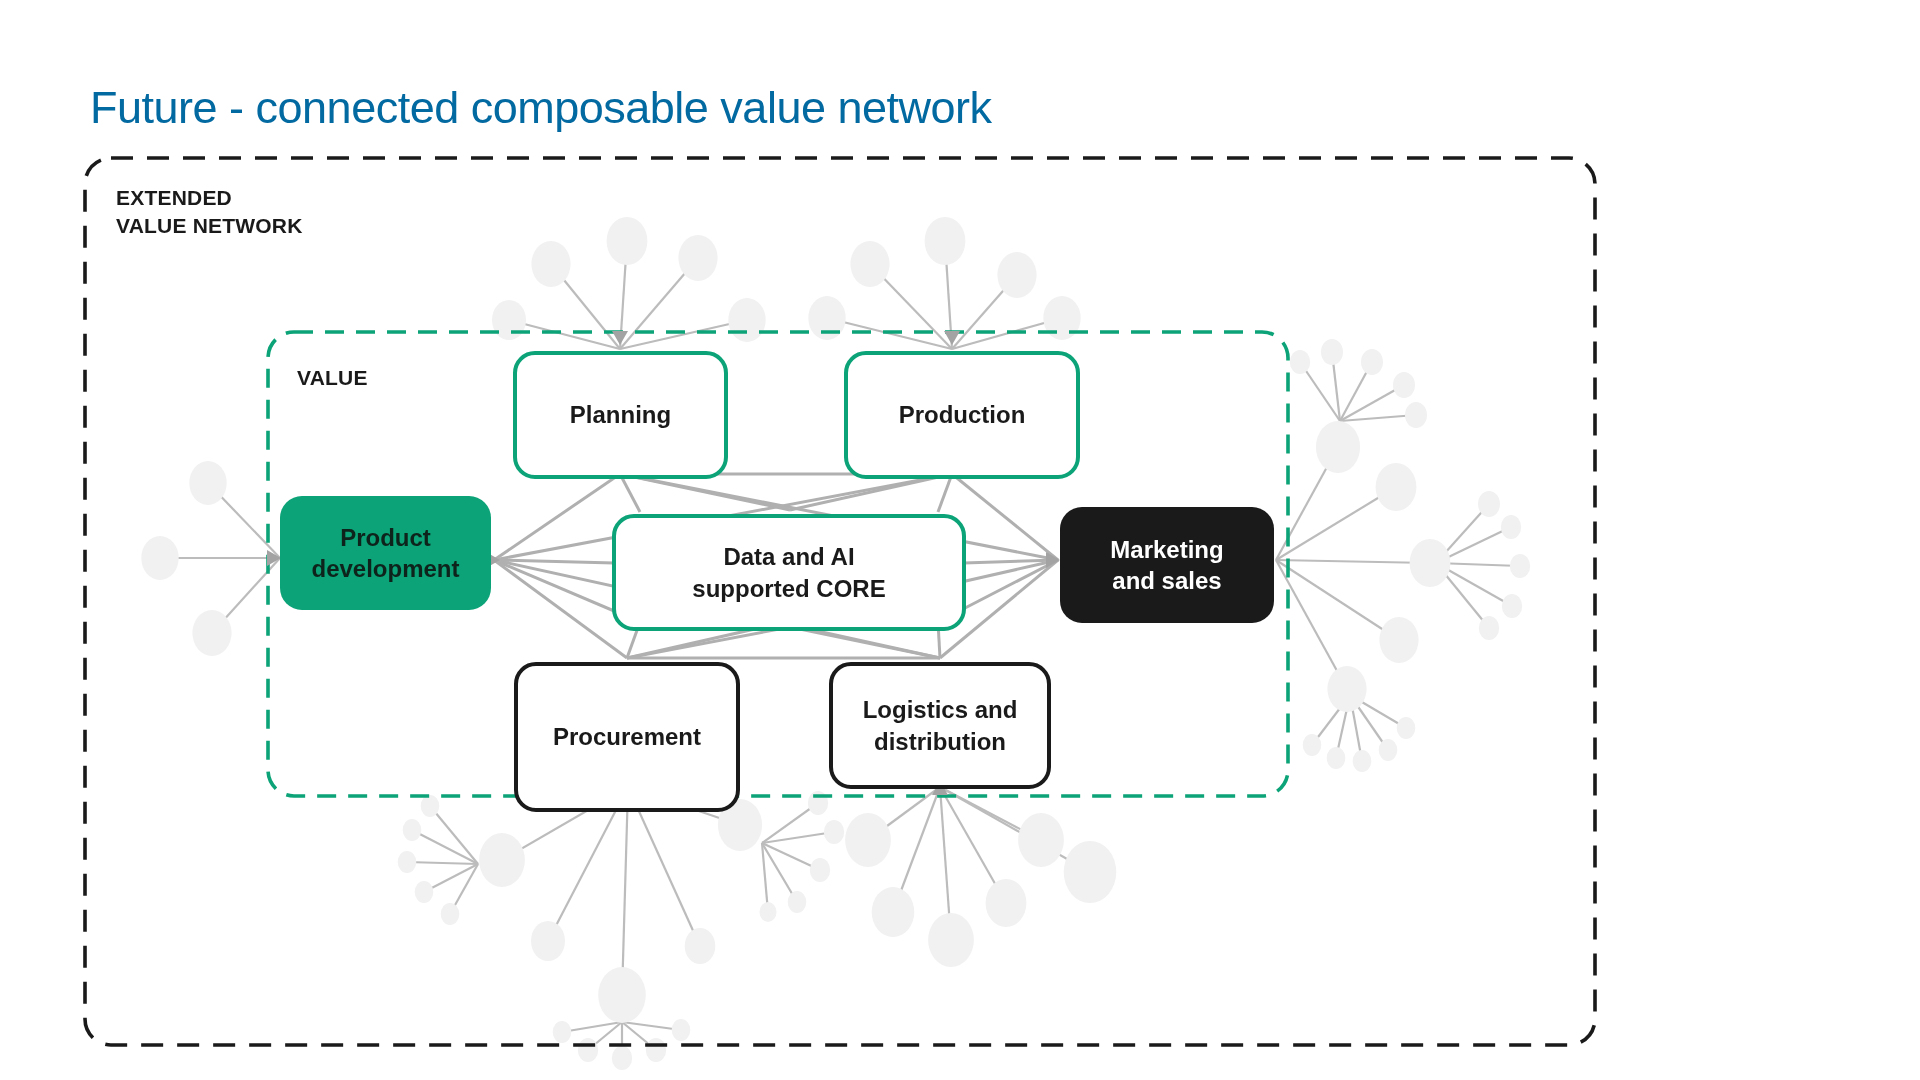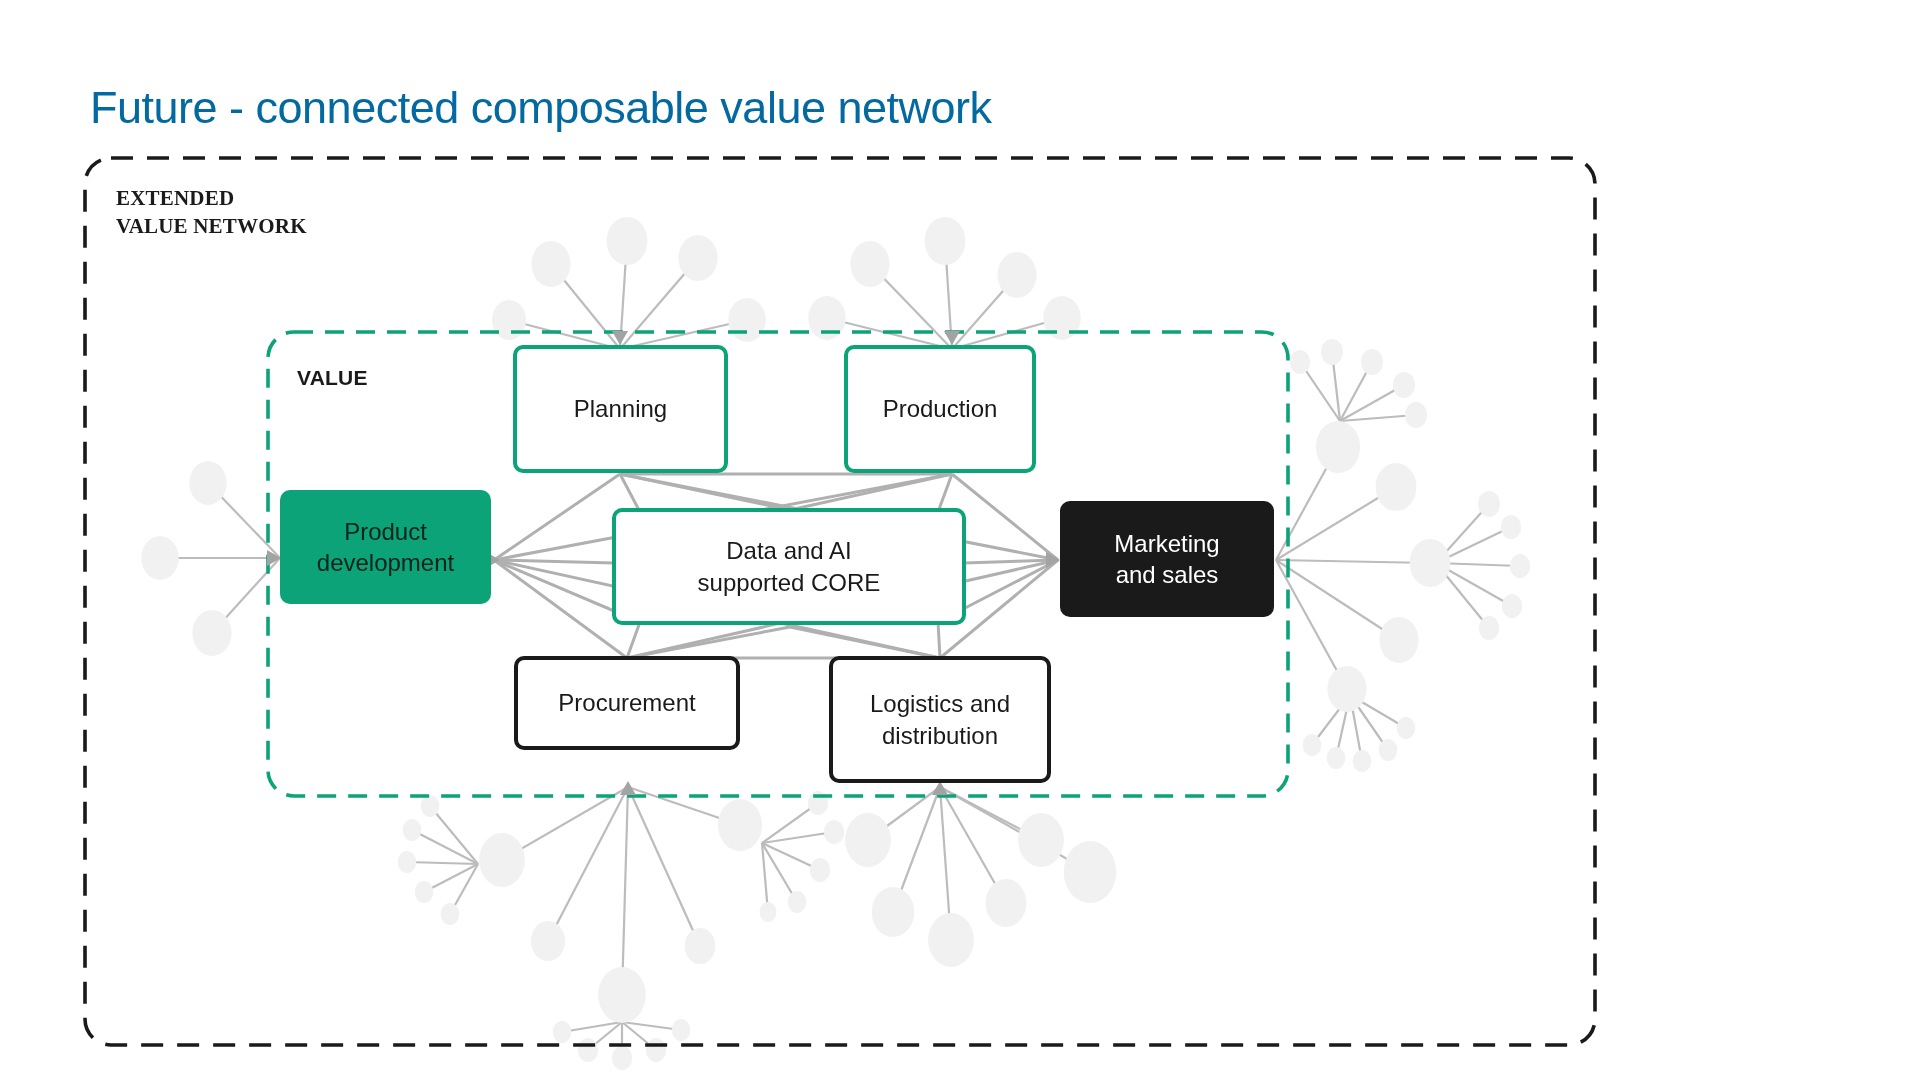--- a/index.html
+++ b/index.html
@@ -13,37 +13,37 @@
   }
   #net-svg{position:absolute;left:0;top:0;width:1920px;height:1080px;}
   .page-title{
     position:absolute;left:90px;top:82px;margin:0;
     font-size:45px;font-weight:400;letter-spacing:-0.5px;color:#0369a1;
   }
   .band-label{
     position:absolute;font-weight:700;font-size:21px;line-height:1.34;
     color:var(--ink);white-space:pre-line;letter-spacing:0.2px;
   }
-  .extended-label{left:116px;top:184px;font-family:Liberation Serif, serif;}
+  .extended-label{left:116px;top:184px;}
   .core-label{left:297px;top:364px;}
   .nbox{
     position:absolute;display:flex;align-items:center;justify-content:center;
-    text-align:center;font-weight:400;font-size:24px;line-height:1.3;
-    border-radius:10px;box-sizing:border-box;white-space:pre-line;color:var(--ink);
+    text-align:center;font-weight:700;font-size:24px;line-height:1.3;
+    border-radius:22px;box-sizing:border-box;white-space:pre-line;color:var(--ink);margin-top:6px;
   }
   .green-border{background:#fff;border:4px solid var(--green);}
   .black-border{background:#fff;border:4px solid var(--ink);}
   .green-fill{background:var(--green);color:#0d231b;}
   .black-fill{background:var(--ink);color:#ffffff;}
   .box-planning{left:513px;top:345px;width:215px;height:128px;}
-  .box-production{left:844px;top:345px;width:192px;height:128px;}
+  .box-production{left:844px;top:345px;width:236px;height:128px;}
   .box-product-dev{left:280px;top:490px;width:211px;height:114px;}
   .box-data-ai{left:612px;top:508px;width:354px;height:117px;}
   .box-marketing{left:1060px;top:501px;width:214px;height:116px;}
-  .box-procurement{left:514px;top:656px;width:226px;height:94px;}
+  .box-procurement{left:514px;top:656px;width:226px;height:150px;}
   .box-logistics{left:829px;top:656px;width:222px;height:127px;}
 </style>
 </head>
 <body style="background: rgb(255, 255, 255);">
 
 <div class="stage">
   <svg id="net-svg" viewBox="0 0 1920 1080">
       <g>
         <line x1="620" y1="349" x2="509" y2="320" stroke="#bcbcbc" stroke-width="2.2"></line>
         <line x1="620" y1="349" x2="551" y2="264" stroke="#bcbcbc" stroke-width="2.2"></line>

